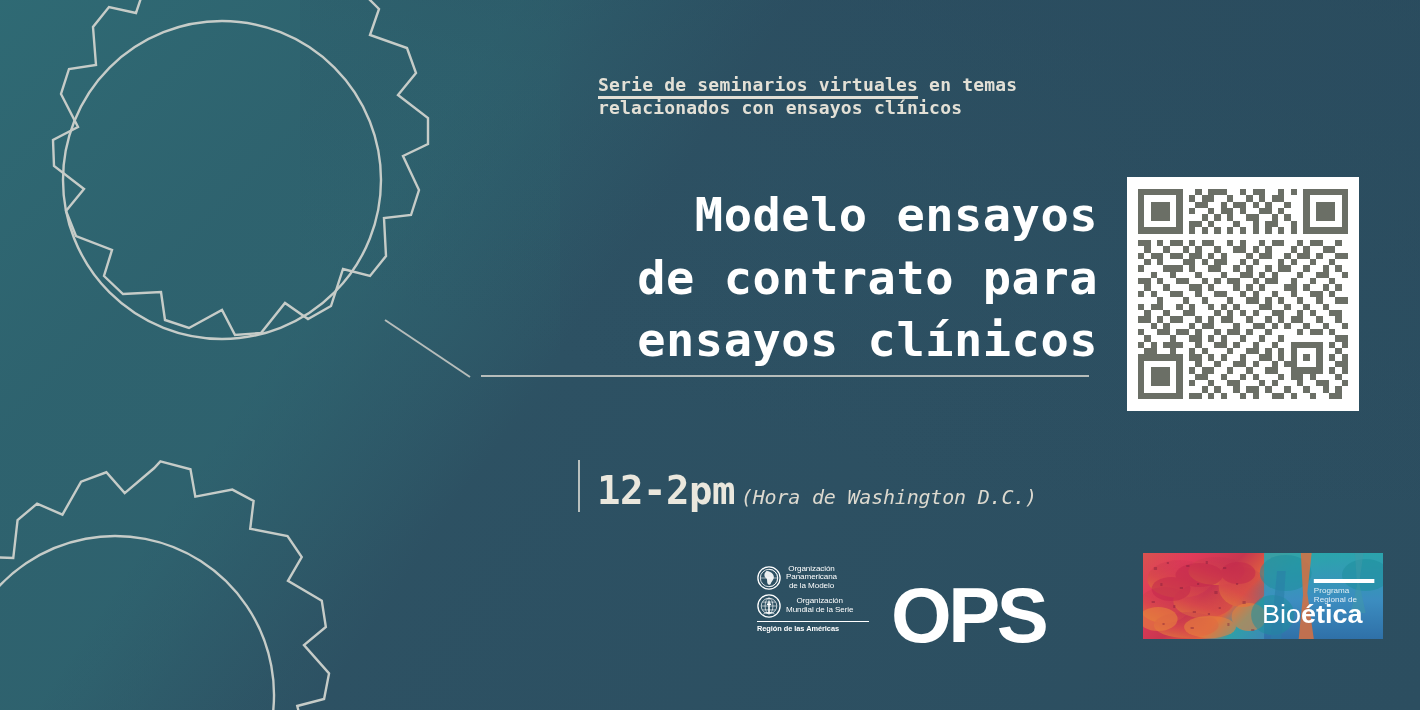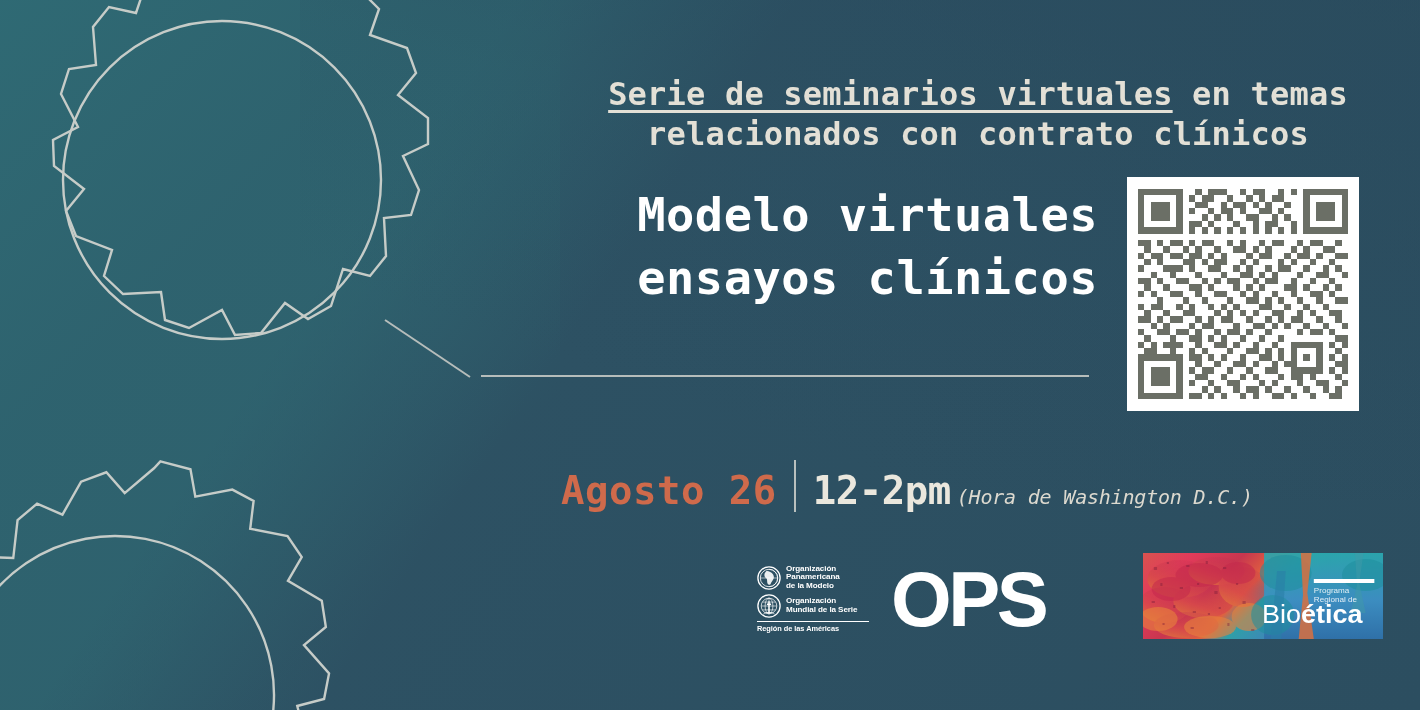--- a/index.html
+++ b/index.html
@@ -62,24 +62,24 @@
   .content {
     position: absolute;
     inset: 0;
   }
 
   .kicker {
     position: absolute;
     right: 62px;
     top: 74px;
     width: 760px;
-    text-align: center;
+    text-align: left;
     color: #e3e0d6;
     font-family: "DejaVu Sans Mono", monospace;
-    font-size: 32px;
+    font-size: 18px;
     font-weight: bold;
     line-height: 1.26;
     letter-spacing: 0.2px;
   }
   .kicker .u {
     text-decoration: underline;
     text-underline-offset: 5px;
     text-decoration-thickness: 3px;
   }
   .kicker .plain { font-weight: bold; }
@@ -190,22 +190,23 @@
   }
   .paho-globe {
     flex: 0 0 auto;
     width: 24px;
     height: 24px;
   }
   .paho-globe svg { display:block; width: 100%; height: 100%; }
   .paho-txt {
     font-size: 8.1px;
     line-height: 1.08;
-    font-weight: bold;
+    font-weight: normal;
     letter-spacing: -0.1px;
+    text-align: center;
   }
   .paho-hr {
     width: 112px;
     height: 1px;
     background: #ffffff;
     margin: 3px 0 2.5px 0;
   }
   .paho-region {
     font-size: 7.4px;
     font-weight: bold;
@@ -213,21 +214,21 @@
   }
   .ops-word {
     color: #ffffff;
     font-family: "Liberation Sans", sans-serif;
     font-size: 78px;
     font-weight: bold;
     letter-spacing: -3.5px;
     line-height: 1;
     margin-left: 16px;
     position: relative;
-    top: 0;
+    top: 16px;
   }
 
   
   .bioetica {
     position: absolute;
     left: 1143px;
     top: 553px;
     width: 240px;
     height: 86px;
     overflow: hidden;
@@ -318,25 +319,26 @@
       </g>
     </svg>
   </div>
 
   <div class="content">
 
     <div class="kicker">
       <div>
         <span class="u">Serie de seminarios virtuales</span><span class="plain"> en temas</span>
       </div>
-      <div>relacionados con contrato clínicos</div>
+      <div>relacionados con ensayos clínicos</div>
     </div>
 
     <div class="headline">
-      <span class="hl-line">Modelo virtuales</span>
+      <span class="hl-line">Modelo ensayos</span>
+      <span class="hl-line">de contrato para</span>
       <span class="hl-line">ensayos clínicos</span>
     </div>
 
     <div class="rule"></div>
 
     <div class="qr-frame">
       <div class="qr-inner">
         <svg viewBox="0 0 33 33" shape-rendering="crispEdges" xmlns="http://www.w3.org/2000/svg">
           <rect width="33" height="33" fill="#ffffff"></rect>
           <g fill="#6b6f66">
@@ -670,21 +672,20 @@
               <rect x="21" y="32" width="2" height="1"></rect>
             <rect x="24" y="32" width="1" height="1"></rect>
               <rect x="27" y="32" width="1" height="1"></rect>
               <rect x="30" y="32" width="2" height="1"></rect>
           </g>
         </svg>
       </div>
     </div>
 
     <div class="datebar">
-      <span class="date-main">Agosto 26</span>
       <span class="date-sep"></span>
       <span class="time-main">12-2pm</span>
       <span class="time-note">(Hora de Washington D.C.)</span>
     </div>
 
     <div class="paho">
       <div class="paho-left">
         <div class="paho-row">
           <span class="paho-globe">
             <svg viewBox="0 0 40 40" xmlns="http://www.w3.org/2000/svg">

